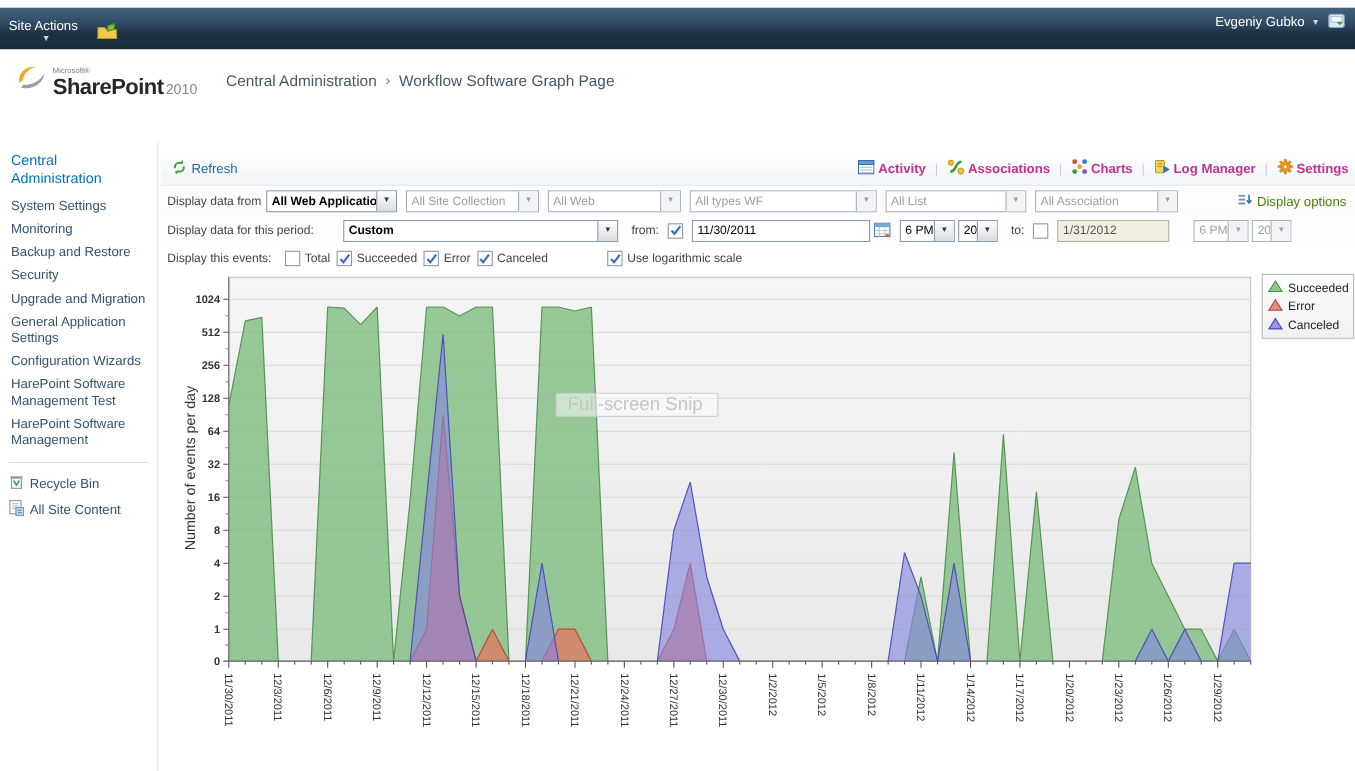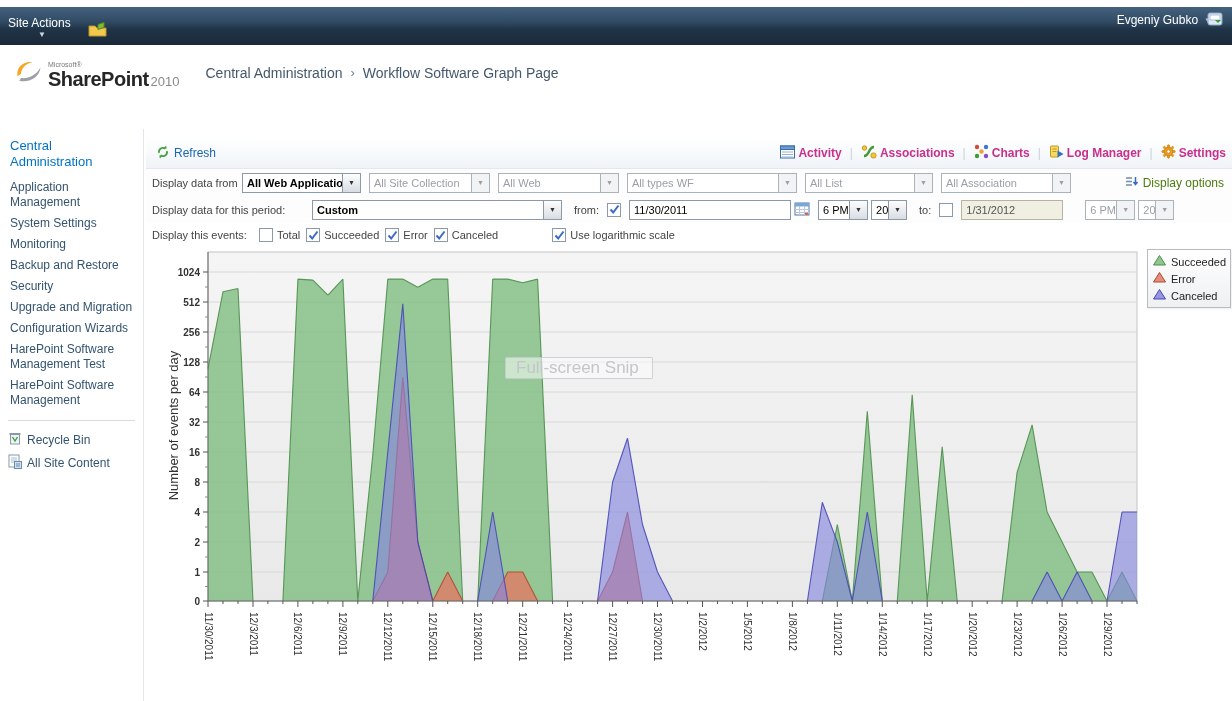--- a/index.html
+++ b/index.html
@@ -4,21 +4,21 @@
 <style>
   html,body{margin:0;padding:0;background:#fff;}
   .page{position:relative;width:1232px;height:701px;background:#fff;overflow:hidden;
         font-family:"Liberation Sans",sans-serif;color:#333;}
   
   .topbar{position:absolute;left:0;top:7px;width:100%;height:38px;
           background:linear-gradient(180deg,#44627f 0%,#2e4860 42%,#203448 58%,#1a2938 100%);}
   .site-actions{position:absolute;left:8px;bottom:6px;color:#fff;font-size:12px;display:flex;align-items:center;cursor:pointer;flex-direction:column;}
   .site-actions .caret{font-size:8px;margin-left:5px;color:#cdd6df;}
   .topbar-folder{position:absolute;left:88px;bottom:4px;}
-  .user-menu{position:absolute;right:20px;top:6px;color:#fff;font-size:12px;display:flex;align-items:center;cursor:pointer;}
+  .user-menu{position:absolute;right:32px;top:6px;color:#fff;font-size:12px;display:flex;align-items:center;cursor:pointer;}
   .user-menu .caret{font-size:8px;margin-left:6px;color:#cdd6df;}
   .user-badge{position:absolute;right:8px;top:5px;}
   
   .header{position:absolute;top:45px;left:0;right:0;height:55px;background:#fff;display:flex;align-items:center;}
   .logo{display:flex;align-items:flex-end;margin-left:14px;}
   .logo-textblock{margin-left:4px;line-height:1;}
   .logo-ms{font-size:7px;color:#777;display:block;margin-bottom:1px;}
   .logo-sp{font-size:20px;font-weight:bold;color:#262626;letter-spacing:-0.5px;}
   .logo-year{font-size:13px;color:#8a8a8a;margin-left:2px;}
   .breadcrumb{margin-left:26px;font-size:14px;color:#44586c;display:flex;align-items:center;}
@@ -127,26 +127,26 @@
     <div class="breadcrumb">
       <span>Central Administration</span>
       <span class="bc-sep">›</span>
       <span>Workflow Software Graph Page</span>
     </div>
   </div>
 
 
   <div class="sidebar" id="sidebar">
       <div class="side-item primary">Central Administration</div>
-      <div class="side-item">Application Management</div>
       <div class="side-item">System Settings</div>
       <div class="side-item">Monitoring</div>
       <div class="side-item">Backup and Restore</div>
       <div class="side-item">Security</div>
       <div class="side-item">Upgrade and Migration</div>
+      <div class="side-item">General Application Settings</div>
       <div class="side-item">Configuration Wizards</div>
       <div class="side-item">HarePoint Software Management Test</div>
       <div class="side-item">HarePoint Software Management</div>
       <div class="side-divider"></div>
       <div class="side-foot">
         <span><svg width="14" height="14">
             <rect x="2.5" y="3.5" width="9" height="9.5" fill="#eef3f8" stroke="#8899aa"></rect>
             <rect x="1.5" y="2" width="11" height="1.8" fill="#8899aa"></rect>
             <path d="M4.5 6 l2.5 4 2.5 -4" stroke="#3f9c35" stroke-width="1.4" fill="none"></path>
           </svg></span>

